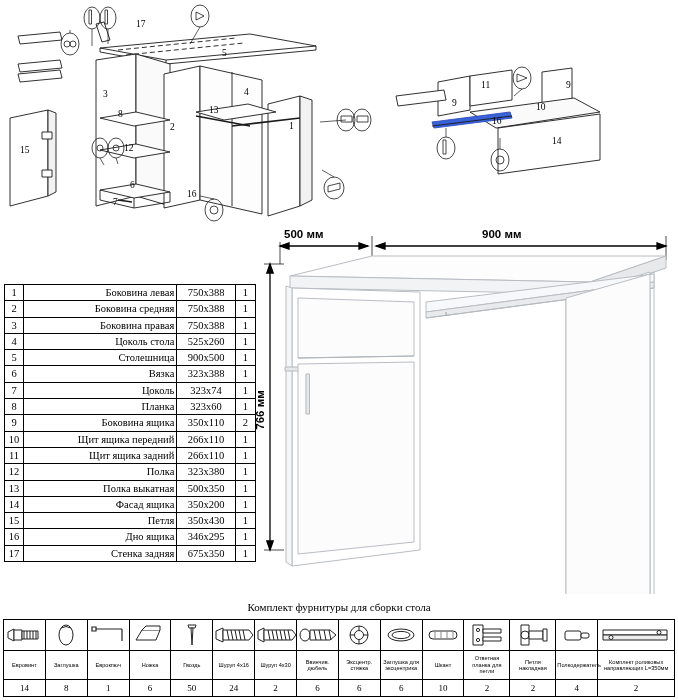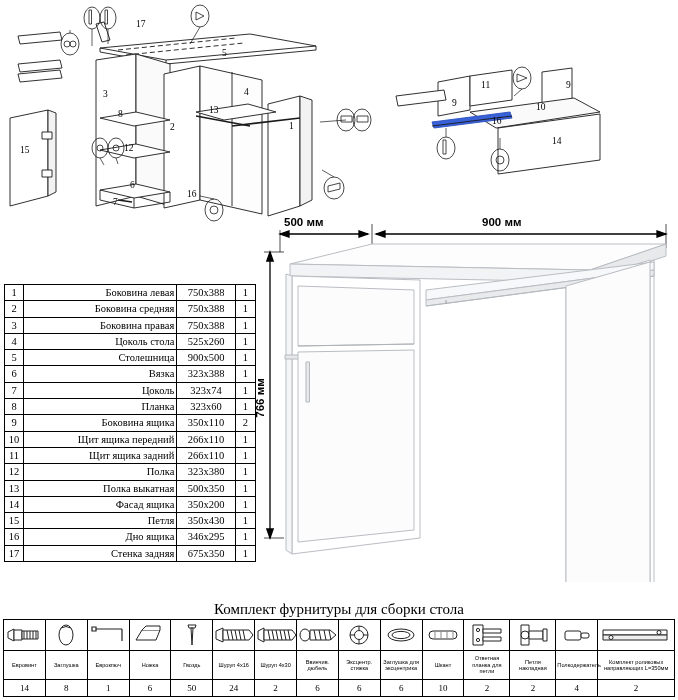--- a/index.html
+++ b/index.html
@@ -27,26 +27,26 @@
     line-height:15.3px;
     white-space:nowrap;
   }
   table.parts td.num{width:15px;text-align:center;}
   table.parts td.name{width:150px;text-align:right;padding-left:4px;}
   table.parts td.dim{width:58px;text-align:center;}
   table.parts td.qty{width:18px;text-align:center;}
   table.parts tr.indent td.name{padding-left:14px;}
 
   
-  #desk-wrap{left:250px;top:212px;width:428px;height:370px;text-align:right;}
+  #desk-wrap{left:250px;top:224px;width:428px;height:370px;text-align:right;}
 
   
   #kit-title{
     left:0;top:601px;width:678px;text-align:center;
-    font-size:15px;font-family:"Liberation Serif",serif;
+    font-size:11px;font-family:"Liberation Serif",serif;
   }
   #kit{left:3px;top:619px;width:672px;}
   table.kit{border-collapse:collapse;width:672px;table-layout:fixed;}
   table.kit td{border:1px solid #000;vertical-align:middle;text-align:center;}
   table.kit tr.pics td{height:30px;padding:0;}
   table.kit tr.labels td{height:26px;font-size:5.6px;line-height:6.4px;padding:1px 1px;font-family:"Liberation Sans",sans-serif;}
   table.kit tr.counts td{height:14px;font-size:9px;font-family:"Liberation Serif",serif;}
   .kit-ico{display:block;margin:0 auto;}
 </style>
 </head>

